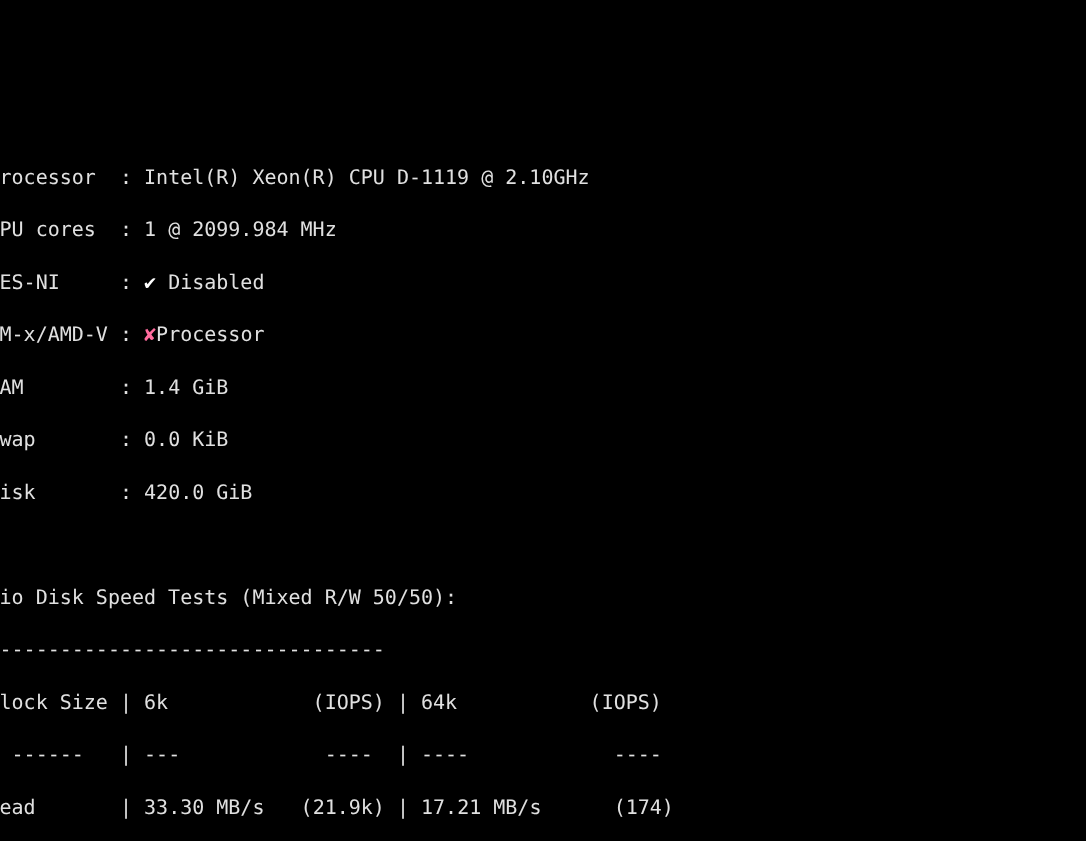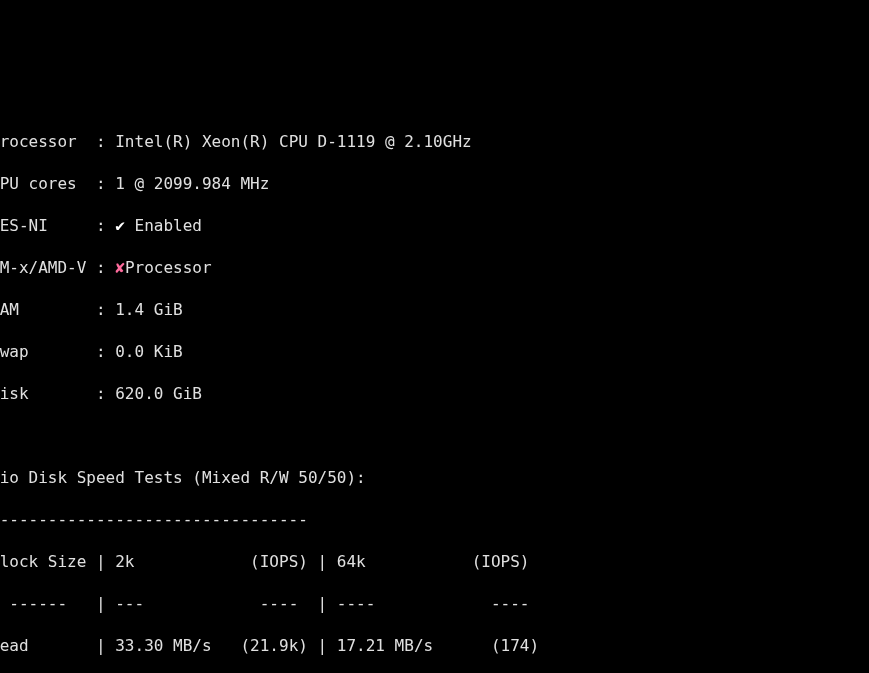--- a/index.html
+++ b/index.html
@@ -24,29 +24,29 @@
   .cross { color: #ff6b9d; }
 </style>
 </head>
 <body>
 
 
 
 <div class="term">
 <span class="line"><span>Processor</span>  : <span>Intel(R) Xeon(R) CPU D-1119 @ 2.10GHz</span></span>
 <span class="line"><span>CPU cores</span>  : <span>1 @ 2099.984 MHz</span></span>
-<span class="line"><span>AES-NI</span>     : <span class="check">✔ </span><span>Enabled</span></span>
+<span class="line"><span>AES-NI</span>     : <span class="check">✔ </span><span>Disabled</span></span>
 <span class="line"><span>VM-x/AMD-V</span> : <span class="cross">✘</span><span>Processor</span></span>
 <span class="line"><span>RAM</span>        : <span>1.4 GiB</span></span>
 <span class="line"><span>Swap</span>       : <span>0.0 KiB</span></span>
-<span class="line"><span>Disk</span>       : <span>620.0 GiB</span></span>
+<span class="line"><span>Disk</span>       : <span>420.0 GiB</span></span>
 <span class="line"> </span>
 <span class="line">fio Disk Speed Tests (Mixed R/W 50/50):</span>
 <span class="line">---------------------------------</span>
-<span class="line"><span>Block Size</span> | <span>2k</span>            <span>(IOPS)</span> | <span>64k</span>           <span>(IOPS)</span></span>
+<span class="line"><span>Block Size</span> | <span>6k</span>            <span>(IOPS)</span> | <span>64k</span>           <span>(IOPS)</span></span>
 <span class="line"><span>  ------</span>   | <span>---</span>            <span>----</span>  | <span>----</span>            <span>----</span> </span>
 <span class="line"><span>Read</span>       | <span>33.30 MB/s</span>   <span>(21.9k)</span> | <span>17.21 MB/s</span>      <span>(174)</span></span>
 
 
 
 
 
 
 
 

